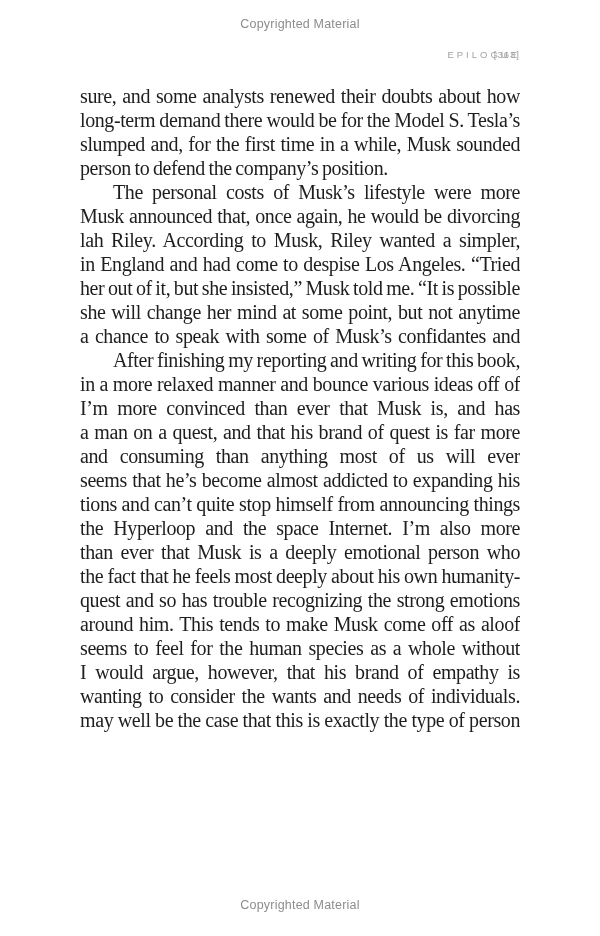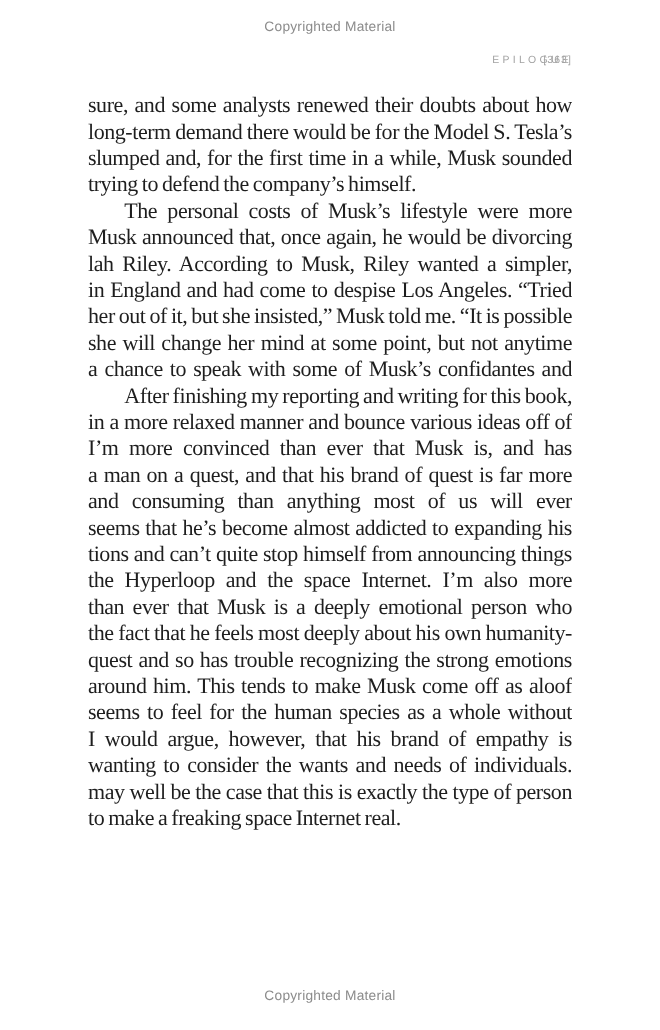--- a/index.html
+++ b/index.html
@@ -86,21 +86,21 @@
 
   <div class="running-header">
     <span class="running-head">EPILOGUE</span>
     <span class="folio">[363]</span>
   </div>
 
   <div class="body-block">
       <div class="body-line">sure, and some analysts renewed their doubts about how much</div>
       <div class="body-line">long-term demand there would be for the Model S. Tesla’s shares</div>
       <div class="body-line">slumped and, for the first time in a while, Musk sounded flustered</div>
-      <div class="body-line last">trying to defend the company’s himself.</div>
+      <div class="body-line last">person to defend the company’s position.</div>
       <div class="body-line indent">The personal costs of Musk’s lifestyle were more severe.</div>
       <div class="body-line">Musk announced that, once again, he would be divorcing Talu-</div>
       <div class="body-line">lah Riley. According to Musk, Riley wanted a simpler, smaller life</div>
       <div class="body-line">in England and had come to despise Los Angeles. “Tried to talk</div>
       <div class="body-line">her out of it, but she insisted,” Musk told me. “It is possible that</div>
       <div class="body-line last">she will change her mind at some point, but not anytime soon.”</div>
       <div class="body-line">a chance to speak with some of Musk’s confidantes and employees</div>
       <div class="body-line indent">After finishing my reporting and writing for this book, I had</div>
       <div class="body-line">in a more relaxed manner and bounce various ideas off of them.</div>
       <div class="body-line">I’m more convinced than ever that Musk is, and has always been,</div>
@@ -110,18 +110,17 @@
       <div class="body-line">tions and can’t quite stop himself from announcing things like</div>
       <div class="body-line">the Hyperloop and the space Internet. I’m also more convinced</div>
       <div class="body-line">than ever that Musk is a deeply emotional person who suffers and</div>
       <div class="body-line">the fact that he feels most deeply about his own humanity-altering</div>
       <div class="body-line">quest and so has trouble recognizing the strong emotions of those</div>
       <div class="body-line">around him. This tends to make Musk come off as aloof and hard.</div>
       <div class="body-line">seems to feel for the human species as a whole without always</div>
       <div class="body-line">I would argue, however, that his brand of empathy is unique. He</div>
       <div class="body-line">wanting to consider the wants and needs of individuals. And it</div>
       <div class="body-line">may well be the case that this is exactly the type of person it takes</div>
-      <div class="body-line last">to make a freaking space Internet real.</div>
     </div>
 
   <div class="notice bottom">Copyrighted Material</div>
 
 </div>
 
 </body></html>

